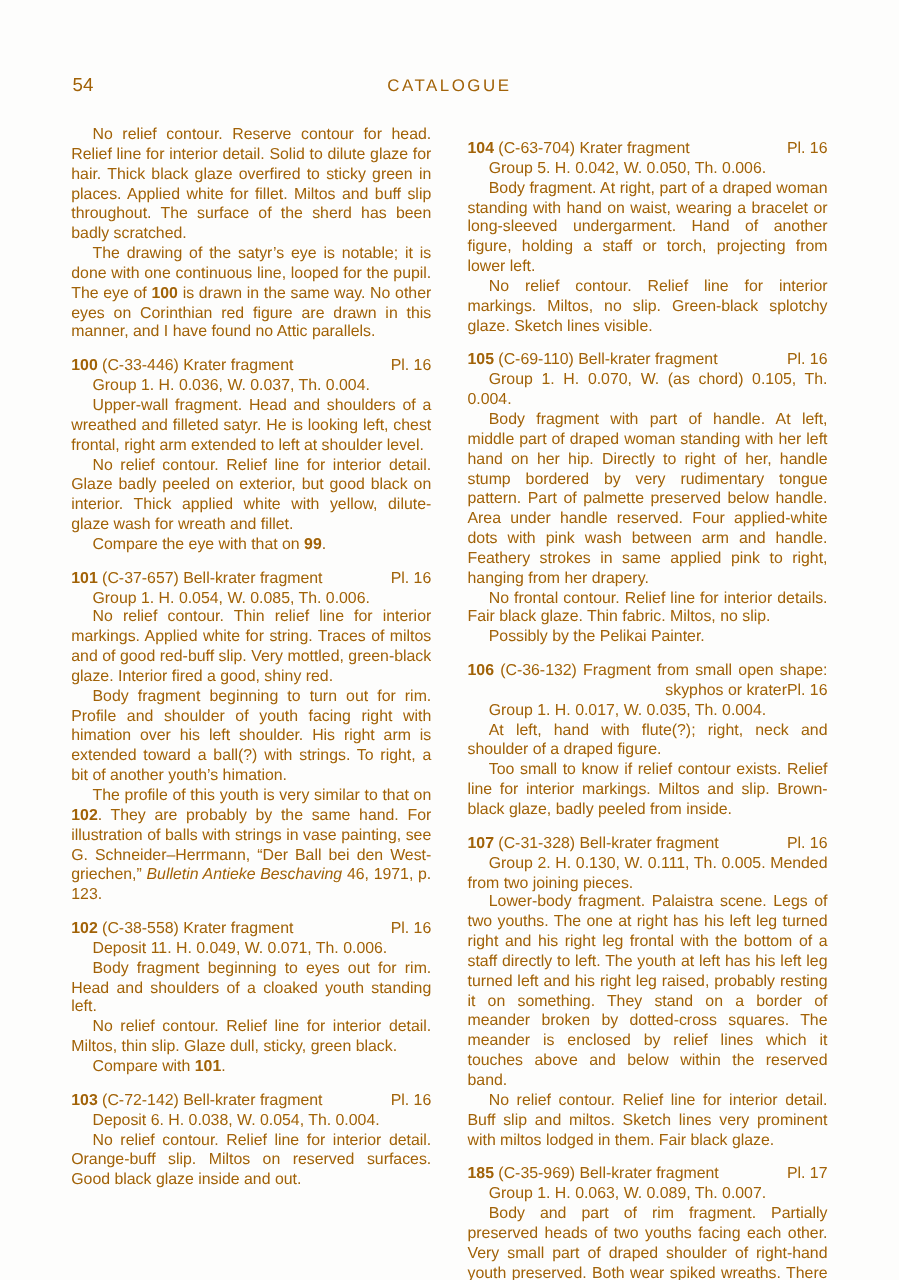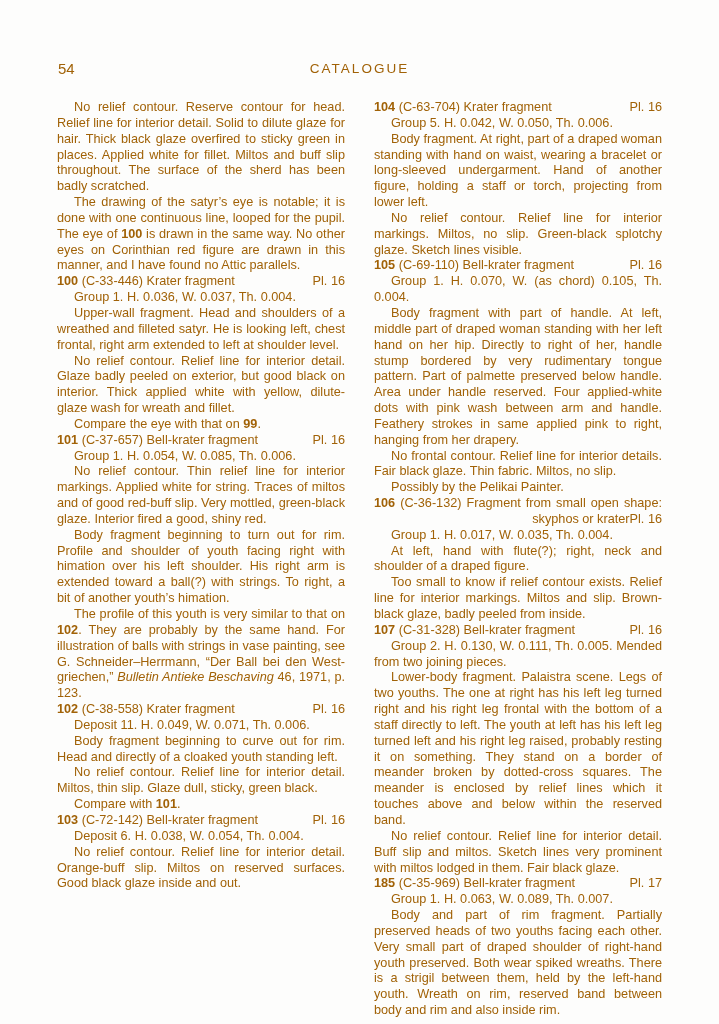--- a/index.html
+++ b/index.html
@@ -46,20 +46,21 @@
     width: 295px;
     font-size: 12.7px;
     line-height: 15.85px;
   }
   p.para {
     margin: 0;
     text-indent: 17px;
     text-align: justify;
   }
   .entry {
+    margin-top: 11px;
   }
   .entry-head {
     display: flex;
     justify-content: space-between;
   }
   .entry-head .head-left {
     white-space: nowrap;
   }
   .entry-head-l1 {
     text-align: justify;
@@ -104,21 +105,21 @@
           <p class="para"><span>No relief contour. Thin relief line for interior markings. Applied white for string. Traces of miltos and of good red-buff slip. Very mottled, green-black glaze. Interior fired a good, shiny red.</span></p>
           <p class="para"><span>Body fragment beginning to turn out for rim. Profile and shoulder of youth facing right with himation over his left shoulder. His right arm is extended toward a ball(?) with strings. To right, a bit of another youth’s himation.</span></p>
           <p class="para"><span>The profile of this youth is very similar to that on </span><b>102</b><span>. They are probably by the same hand. For illustration of balls with strings in vase painting, see G. Schneider–Herrmann, “Der Ball bei den West-griechen,” </span><i>Bulletin Antieke Beschaving</i><span> 46, 1971, p. 123.</span></p>
         </article>
         <article class="entry">
           <div class="entry-head">
             <span class="head-left"><b>102</b><span> (C-38-558) Krater fragment</span></span>
             <span>Pl. 16</span>
           </div>
           <p class="para"><span>Deposit 11. H. 0.049, W. 0.071, Th. 0.006.</span></p>
-          <p class="para"><span>Body fragment beginning to curve out for rim. Head and directly of a cloaked youth standing left.</span></p>
+          <p class="para"><span>Body fragment beginning to eyes out for rim. Head and shoulders of a cloaked youth standing left.</span></p>
           <p class="para"><span>No relief contour. Relief line for interior detail. Miltos, thin slip. Glaze dull, sticky, green black.</span></p>
           <p class="para"><span>Compare with </span><b>101</b><span>.</span></p>
         </article>
         <article class="entry">
           <div class="entry-head">
             <span class="head-left"><b>103</b><span> (C-72-142) Bell-krater fragment</span></span>
             <span>Pl. 16</span>
           </div>
           <p class="para"><span>Deposit 6. H. 0.038, W. 0.054, Th. 0.004.</span></p>
           <p class="para"><span>No relief contour. Relief line for interior detail. Orange-buff slip. Miltos on reserved surfaces. Good black glaze inside and out.</span></p>

